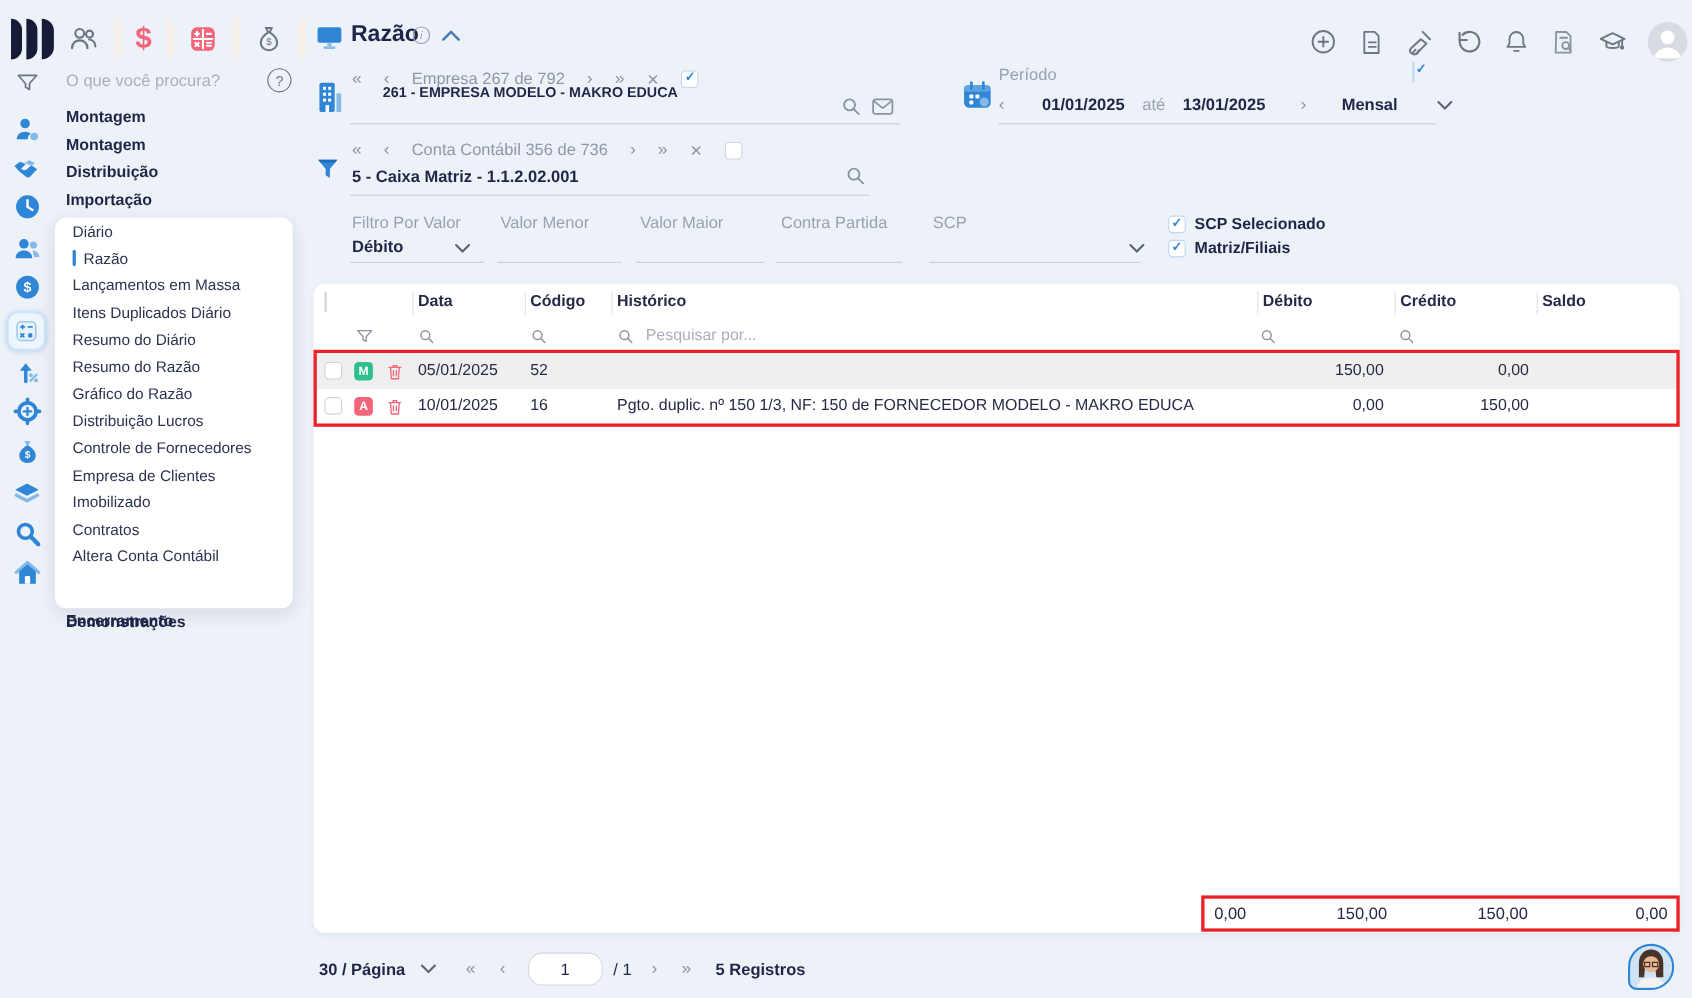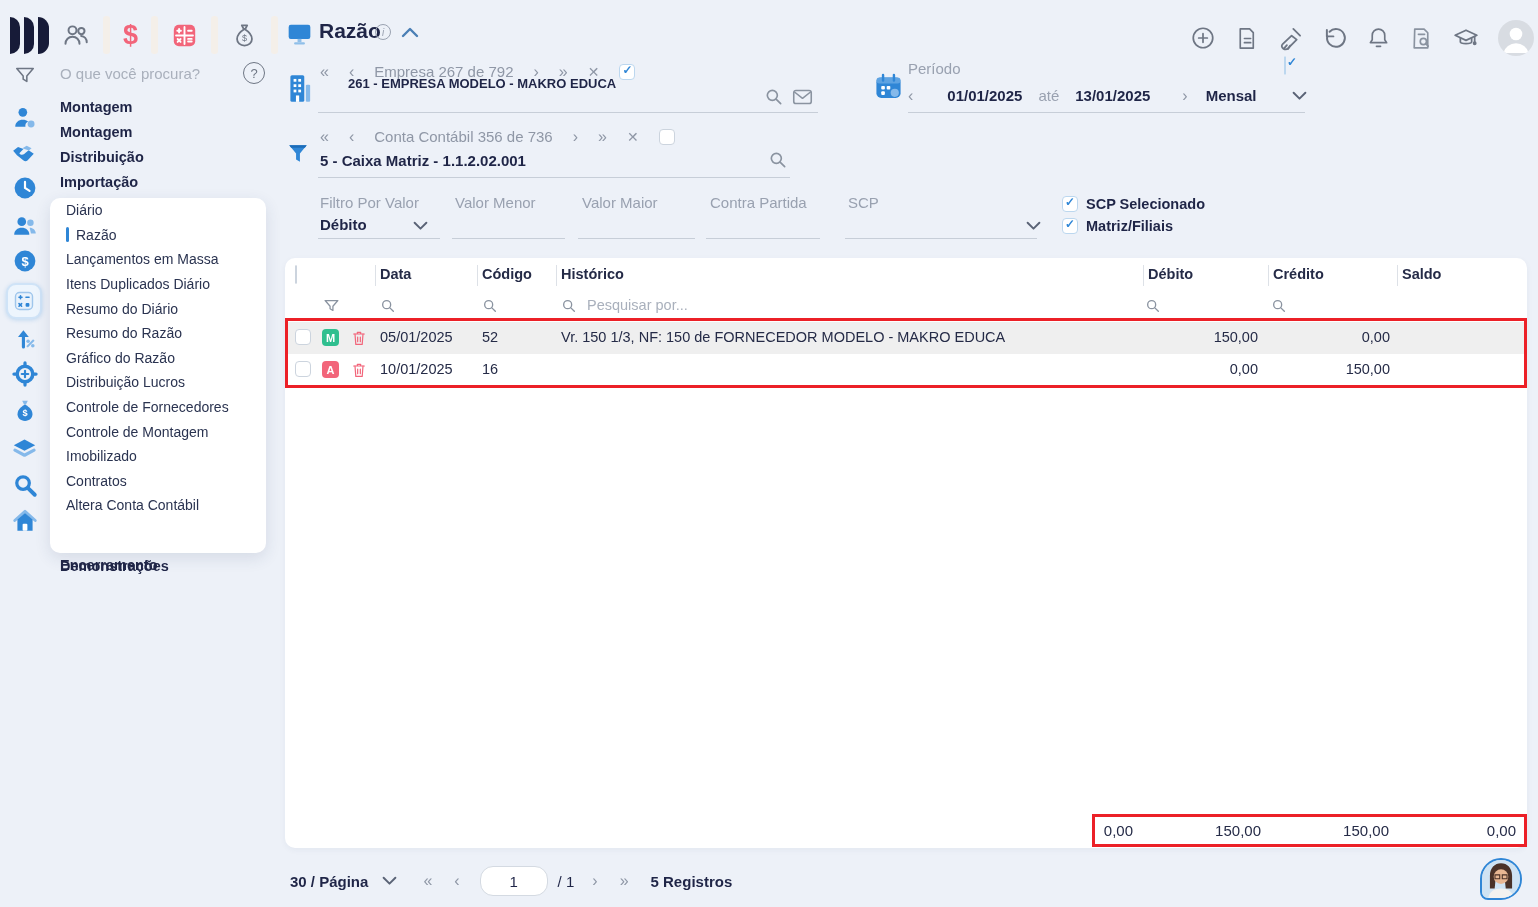--- a/index.html
+++ b/index.html
@@ -242,21 +242,21 @@
     <div class="submenu-item">
         <span>Gráfico do Razão</span>
       </div>
     <div class="submenu-item">
         <span>Distribuição Lucros</span>
       </div>
     <div class="submenu-item">
         <span>Controle de Fornecedores</span>
       </div>
     <div class="submenu-item">
-        <span>Controle de Montagem</span>
+        <span>Empresa de Clientes</span>
       </div>
     <div class="submenu-item">
         <span>Imobilizado</span>
       </div>
     <div class="submenu-item">
         <span>Contratos</span>
       </div>
     <div class="submenu-item">
         <span>Altera Conta Contábil</span>
       </div>
@@ -394,21 +394,21 @@
       </svg>
   </span>
   <span class="abs gray-label" style="left:908px;top:60px;">Período</span>
   <span class="abs cb checked" style="left:1284px;top:57px;"></span>
   <div class="abs" style="left:908px;top:87px;display:flex;align-items:center;">
     <span class="glyph">‹</span>
     <span class="bold navy" style="font-size:15px;margin-left:34px;">01/01/2025</span>
     <span style="color:#99a1b0;font-size:15px;margin-left:16px;">até</span>
     <span class="bold navy" style="font-size:15px;margin-left:16px;">13/01/2025</span>
     <span class="glyph" style="margin-left:32px;">›</span>
-    <span class="bold navy" style="font-size:15px;margin-left:18px;">Mensal</span>
+    <span class="bold navy" style="font-size:15px;margin-left:32px;">Mensal</span>
     <span class="chev-svg" style="margin-left:35px;">
       <svg width="15" height="10" viewBox="0 0 14 9" fill="none" stroke="#5a6376" stroke-width="1.8" stroke-linecap="round" stroke-linejoin="round">
           <path d="M1.5 1.5L7 7l5.5-5.5"></path>
         </svg>
     </span>
   </div>
   <div class="abs uline" style="left:908px;top:112px;width:397px;"></div>
 
   
   <span class="abs" style="left:287px;top:141px;">
@@ -533,37 +533,37 @@
       <span class="badge badge-green cell" style="left:37px;">M</span>
       <span class="cell" style="left:66px;top:8px;">
         <svg width="16" height="16" viewBox="0 0 24 24" fill="none" stroke="#f2657a" stroke-width="1.8" stroke-linecap="round" stroke-linejoin="round">
             <path d="M4 6h16M9.5 6V3.5h5V6"></path>
             <path d="M6 6l1.2 15.5h9.6L18 6"></path>
             <path d="M10 10.5v7M14 10.5v7"></path>
           </svg>
       </span>
       <span class="cell" style="left:95px;">05/01/2025</span>
       <span class="cell" style="left:197px;">52</span>
-      <span class="cell" style="left:276px;">Vr. 150 1/3, NF: 150 de FORNECEDOR MODELO - MAKRO EDUCA</span>
       <span class="cell num" style="left:860px;width:113px;">150,00</span>
       <span class="cell num" style="left:985px;width:120px;">0,00</span>
     </div>
     
     <div class="row" style="top:96px;background:#fff;">
       <span class="cb cell" style="left:10px;top:7px;"></span>
       <span class="badge badge-red cell" style="left:37px;">A</span>
       <span class="cell" style="left:66px;top:8px;">
         <svg width="16" height="16" viewBox="0 0 24 24" fill="none" stroke="#f2657a" stroke-width="1.8" stroke-linecap="round" stroke-linejoin="round">
             <path d="M4 6h16M9.5 6V3.5h5V6"></path>
             <path d="M6 6l1.2 15.5h9.6L18 6"></path>
             <path d="M10 10.5v7M14 10.5v7"></path>
           </svg>
       </span>
       <span class="cell" style="left:95px;">10/01/2025</span>
       <span class="cell" style="left:197px;">16</span>
+      <span class="cell" style="left:276px;">Pgto. duplic. nº 150 1/3, NF: 150 de FORNECEDOR MODELO - MAKRO EDUCA</span>
       <span class="cell num" style="left:860px;width:113px;">0,00</span>
       <span class="cell num" style="left:985px;width:120px;">150,00</span>
     </div>
 
     
     <div class="annotation" style="left:0;top:60px;width:1242px;height:70px;"></div>
 
     
     <div class="annotation" style="left:807px;top:556px;width:435px;height:33px;"></div>
     <span class="abs" style="top:564px;right:394px;font-size:15px;color:#252b47;">0,00</span>

